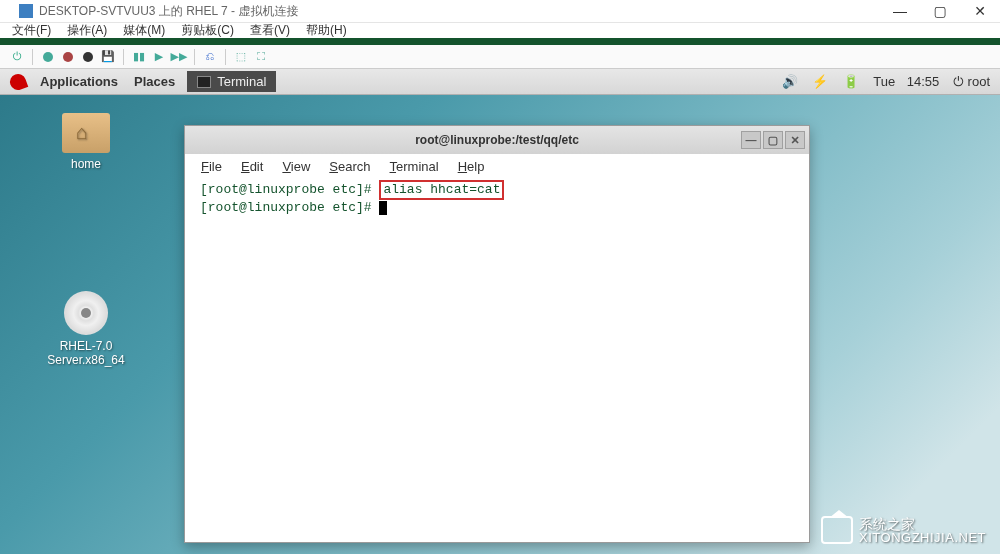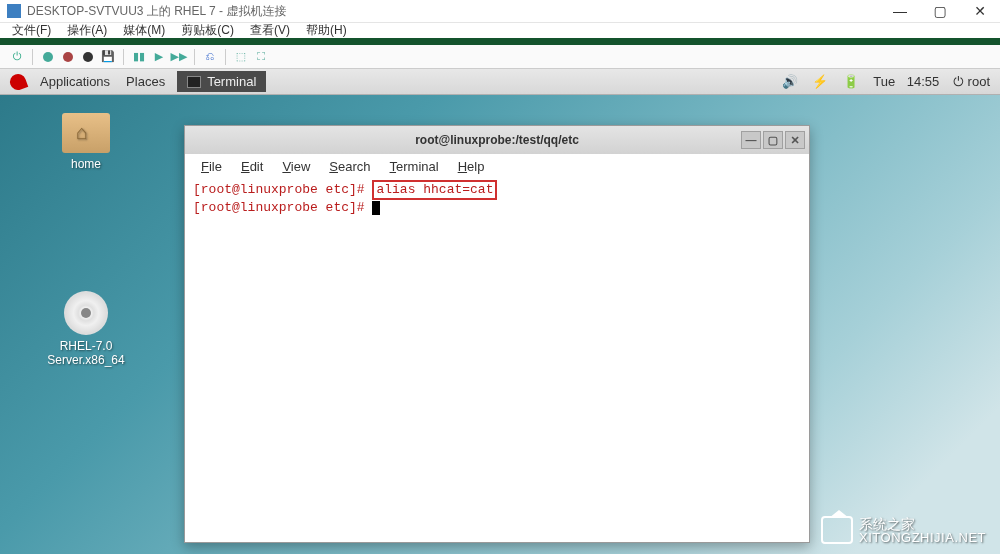--- a/index.html
+++ b/index.html
@@ -10,21 +10,21 @@
       background: #fff;
       overflow: hidden;
       position: relative;
     }
     
     .win-titlebar {
       height: 23px;
       background: #fff;
       display: flex;
       align-items: center;
-      padding-left: 7px;
+      padding-left: 19px;
       color: #666;
       font-size: 12px;
       border-bottom: 1px solid #e5e5e5;
     }
     .win-titlebar .title-icon {
       width: 14px; height: 14px;
       background: #3d7fc1;
       margin-right: 6px;
     }
     .win-controls {
@@ -76,21 +76,21 @@
       color: #333;
       border-bottom: 1px solid #b0b0b0;
     }
     .gnome-bar .rhat {
       width: 16px; height: 16px;
       background: #cc0000;
       border-radius: 50% 50% 0 50%;
       transform: rotate(-20deg);
       margin-right: 6px;
     }
-    .gnome-bar .item { padding: 0 8px; }
+    .gnome-bar .item { padding: 0 8px; font-weight: bold; }
     .gnome-bar .term-task {
       background: #4a4a4a;
       color: #eee;
       padding: 3px 10px;
       display: flex;
       align-items: center;
       gap: 6px;
       margin-left: 4px;
     }
     .gnome-bar .term-task .ticon {
@@ -191,24 +191,24 @@
       display: flex;
       align-items: center;
       padding-left: 8px;
       gap: 3px;
       font-size: 13px;
       color: #333;
     }
     .term-menubar span { padding: 2px 8px; }
     .term-menubar span u { text-decoration: underline; }
     .term-body {
-      padding: 2px 8px;
+      padding: 2px 15px;
       font-family: "Courier New", monospace;
       font-size: 13px;
-      color: #b91c1c;
+      color: #14532d;
       line-height: 1.2;
     }
     .term-line { white-space: pre; }
     .hl-box {
       border: 2px solid #d03030;
       padding: 0 2px;
       display: inline-block;
     }
     .cursor {
       display: inline-block;

